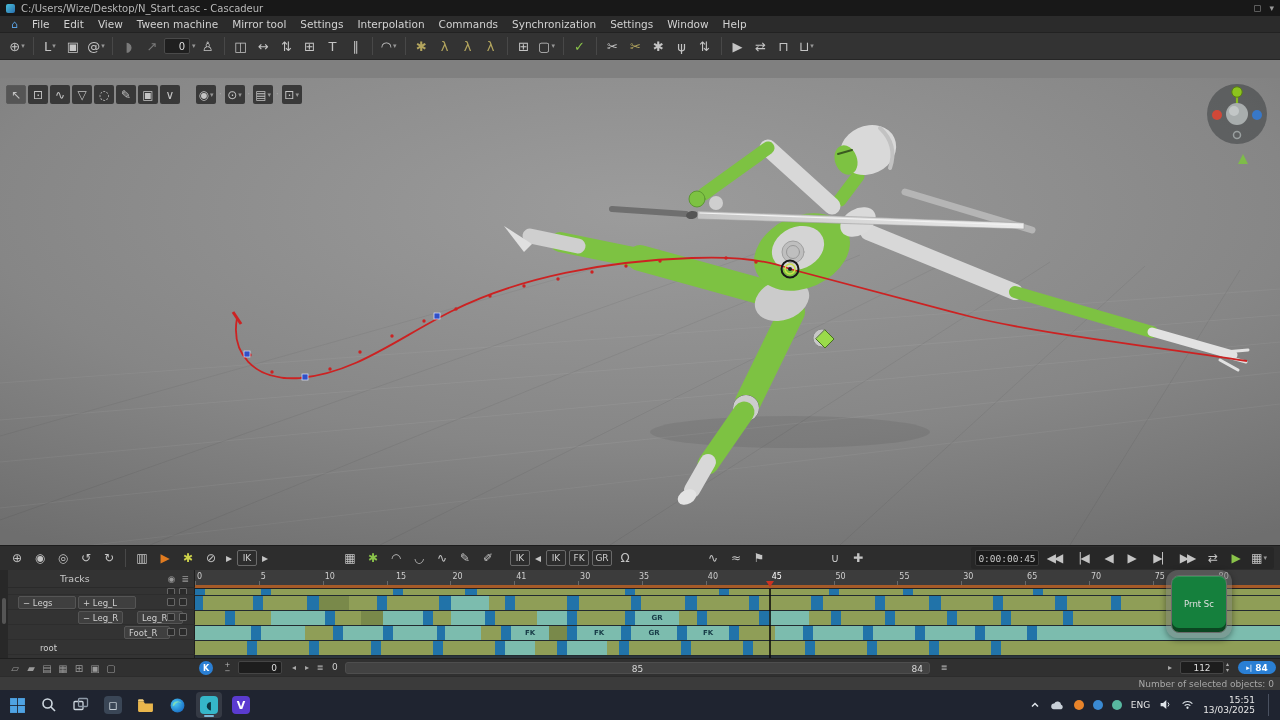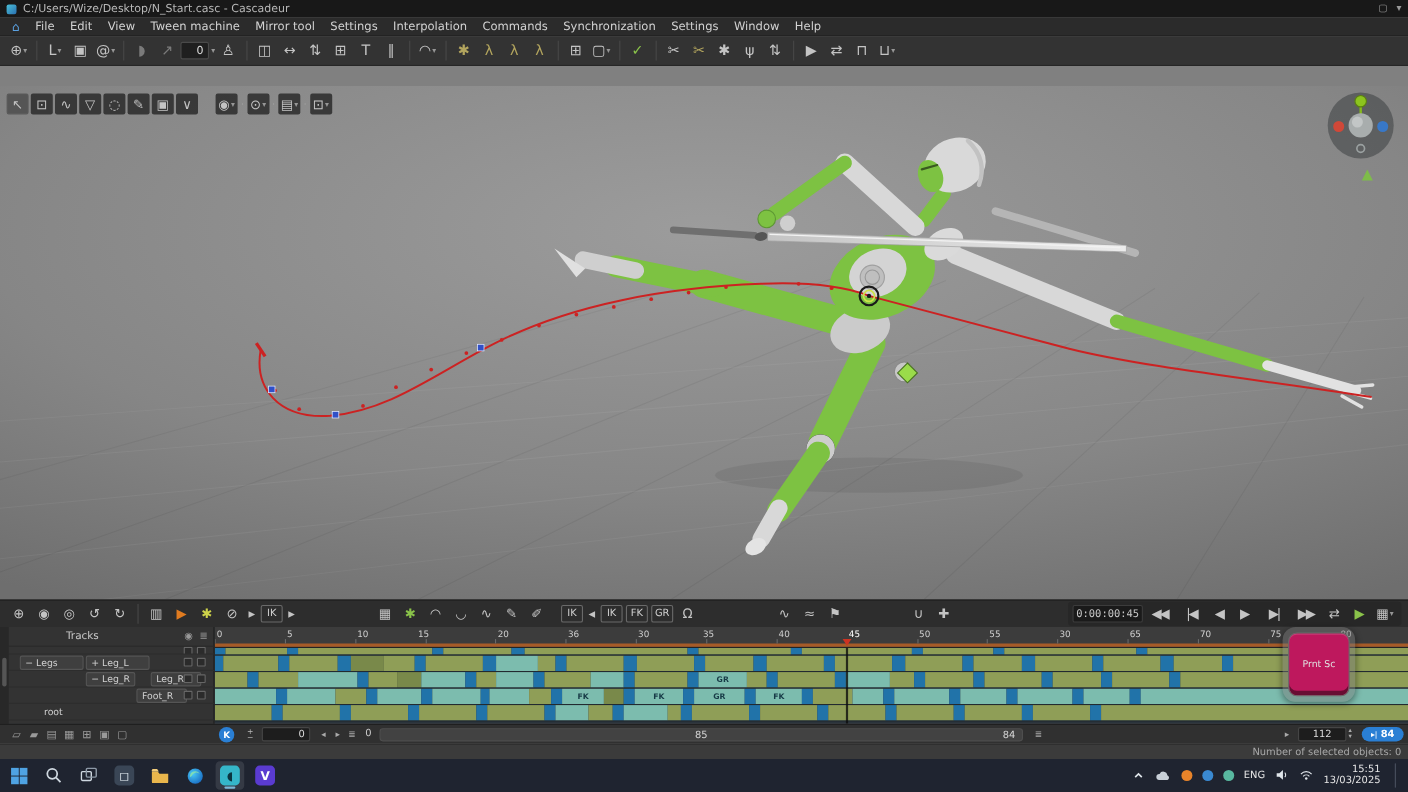--- a/index.html
+++ b/index.html
@@ -134,21 +134,21 @@
             font-size:11px;font-weight:bold;}
   .tray{margin-left:auto;display:flex;align-items:center;gap:9px;padding-right:6px;}
   .tray .txt{font-size:9px;color:#e6e6e6;}
   .clock{display:flex;flex-direction:column;align-items:flex-end;font-size:9px;line-height:10px;color:#e8e8e8;}
   .tb-sliver{width:2px;height:22px;border-left:1px solid #4a5160;margin-left:4px;}
   .dot-ic{width:10px;height:10px;border-radius:50%;}
 
   
   .prntsc{top:570px;left:1166px;width:66px;height:68px;background:rgba(120,120,120,.45);border-radius:12px;
           padding:5px;z-index:50;box-shadow:0 2px 6px rgba(0,0,0,.4);}
-  .prntsc-key{width:100%;height:100%;background:#be185d;border:1px solid #6a6a6a;border-radius:8px;
+  .prntsc-key{width:100%;height:100%;background:#15803d;border:1px solid #6a6a6a;border-radius:8px;
               box-shadow:inset 0 -4px 0 rgba(0,0,0,.45), inset 0 1px 0 rgba(255,255,255,.15);
               display:flex;align-items:center;justify-content:center;font-size:8.5px;color:#e0e0e0;}
 </style>
 </head>
 <body>
 
 <div class="screen">
 
   <div class="abs titlebar">
     <span class="app-logo"></span>
@@ -597,25 +597,25 @@
   <div class="abs timeline">
     <div class="tl-right">
       <div class="ruler" id="ruler">
         <div class="ruler-strip"></div>
       <span class="ruler-num" style="left: 2px;">0</span>
           <span class="tick" style="left: 0px;"></span>
           <span class="ruler-num" style="left: 65.85px;">5</span>
           <span class="tick" style="left: 63.85px;"></span>
           <span class="ruler-num" style="left: 129.7px;">10</span>
           <span class="tick" style="left: 127.7px;"></span>
-          <span class="ruler-num" style="left: 185px;">15</span>
+          <span class="ruler-num" style="left: 201px;">15</span>
           <span class="tick" style="left: 191.55px;"></span>
           <span class="ruler-num" style="left: 257.4px;">20</span>
           <span class="tick" style="left: 255.4px;"></span>
-          <span class="ruler-num" style="left: 321.25px;">36</span>
+          <span class="ruler-num" style="left: 321.25px;">41</span>
           <span class="tick" style="left: 319.25px;"></span>
           <span class="ruler-num" style="left: 385.1px;">30</span>
           <span class="tick" style="left: 383.1px;"></span>
           <span class="ruler-num" style="left: 444px;">35</span>
           <span class="tick" style="left: 446.95px;"></span>
           <span class="ruler-num" style="left: 512.8px;">40</span>
           <span class="tick" style="left: 510.8px;"></span>
           <span class="ruler-num current" style="left: 576.65px;">45</span>
           <span class="tick" style="left: 574.65px;"></span>
           <span class="ruler-num" style="left: 640.5px;">50</span>

